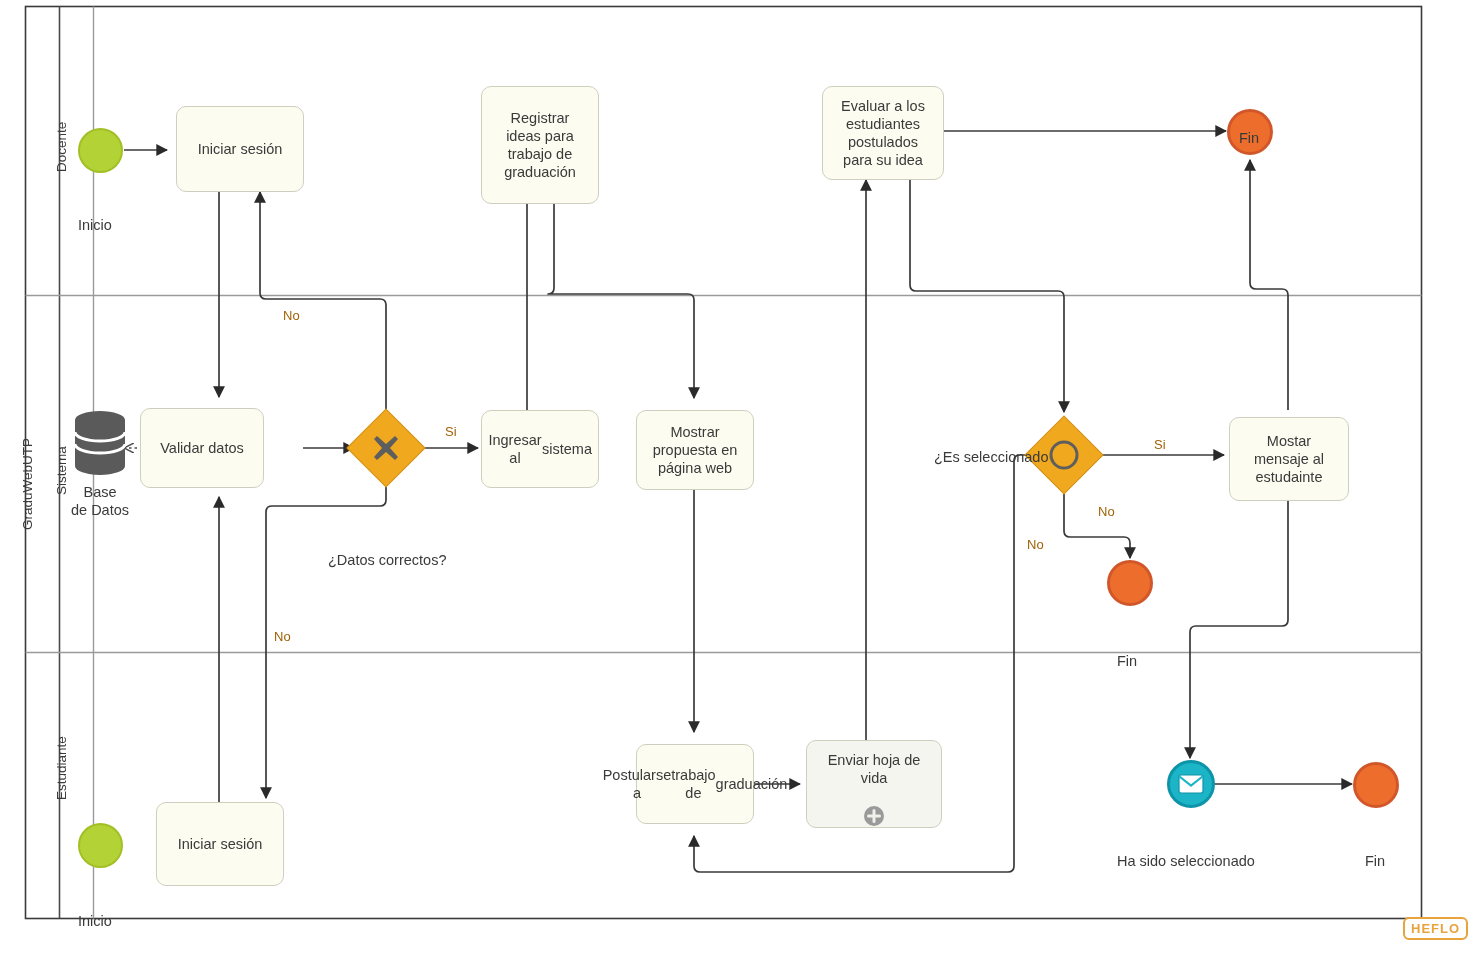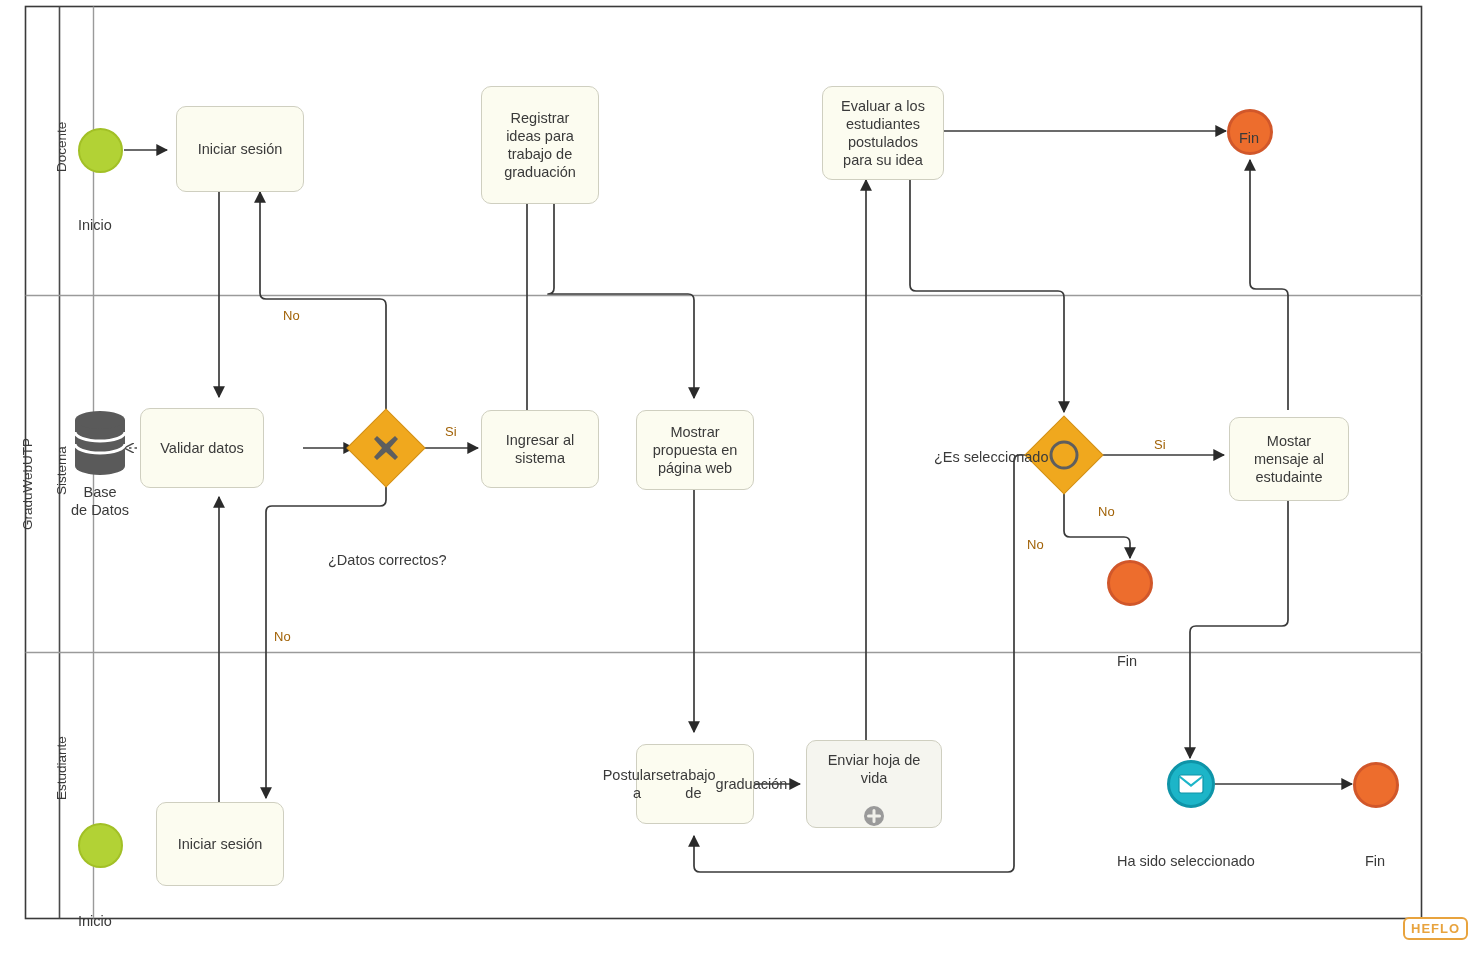--- a/index.html
+++ b/index.html
@@ -191,21 +191,21 @@
 
   <div class="node gw" style="left:358px;top:420px;width:56px;height:56px;">
     <div class="gw-inner">
       <svg width="36" height="36" viewBox="0 0 36 36" xmlns="http://www.w3.org/2000/svg">
         <path d="M9 6 L18 14 L27 6 L30 9 L22 18 L30 27 L27 30 L18 22 L9 30 L6 27 L14 18 L6 9 Z" fill="#5E5E5E"></path>
       </svg>
     </div>
   </div>
   <div class="lbl" style="left:328px;top:508px;">¿Datos correctos?</div>
 
-  <div class="node task" style="left:481px;top:410px;width:118px;height:78px;flex-direction:column;">
+  <div class="node task" style="left:481px;top:410px;width:118px;height:78px;">
     <span>Ingresar al</span>
     <span>sistema</span>
   </div>
 
   <div class="node task" style="left:636px;top:410px;width:118px;height:80px;flex-direction:column;">
     <span>Mostrar</span>
     <span>propuesta en</span>
     <span>página web</span>
   </div>
 

